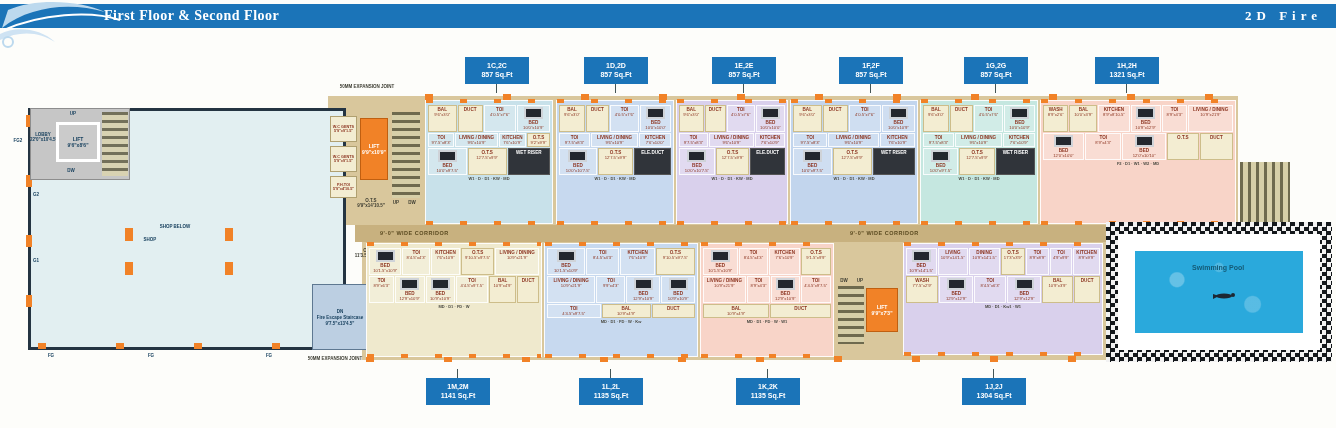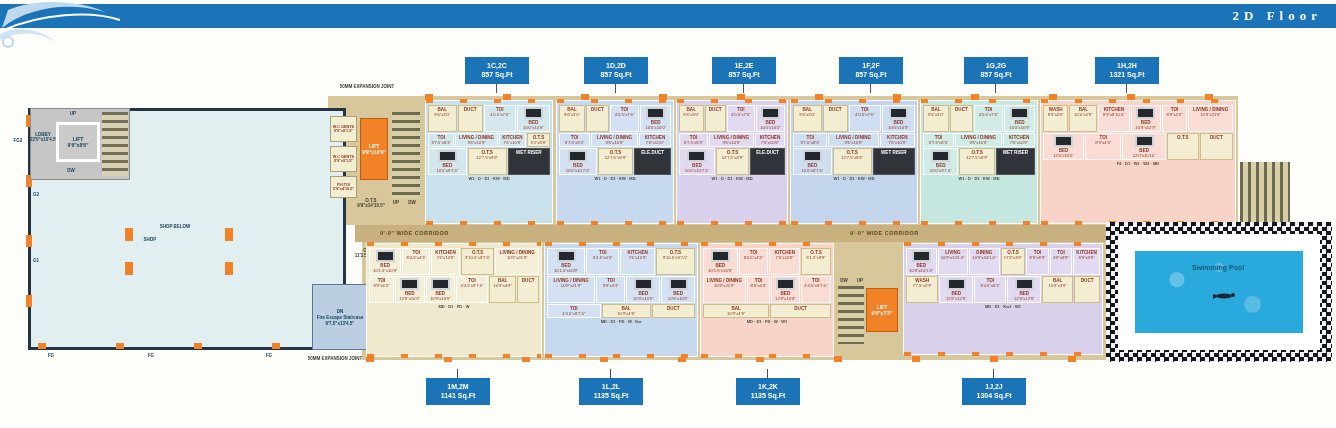--- a/index.html
+++ b/index.html
@@ -88,21 +88,22 @@
       #2aa9dc;}
   .pool-label{position:absolute;left:34%;top:16%;color:#145a76;font-size:7px;font-weight:bold;}
   .swimmer{position:absolute;left:44%;top:48%;}
 </style>
 </head>
 <body>
 
 <div class="stage">
 
   <div class="banner">
-    <div class="banner-plan">2D Floor</div>
+    <div class="banner-title">First Floor &amp; Second Floor</div>
+    <div class="banner-plan">2D Fire</div>
   </div>
   <svg class="flourish" width="230" height="50" viewBox="0 0 230 50">
     <path d="M2 28 C30 6 70 2 105 12 C80 0 35 -2 8 10 Z" fill="#bcd9ee"></path>
     <path d="M4 30 C40 14 90 10 120 20" stroke="#ffffff" stroke-width="2" fill="none"></path>
     <path d="M0 40 C20 30 40 32 55 42 C40 28 15 26 0 34 Z" fill="#cfe3f3"></path>
     <circle cx="8" cy="42" r="5" fill="none" stroke="#bcd9ee" stroke-width="2"></circle>
   </svg>
 
   <div class="co top ct0">
     <div>1C,2C</div>

